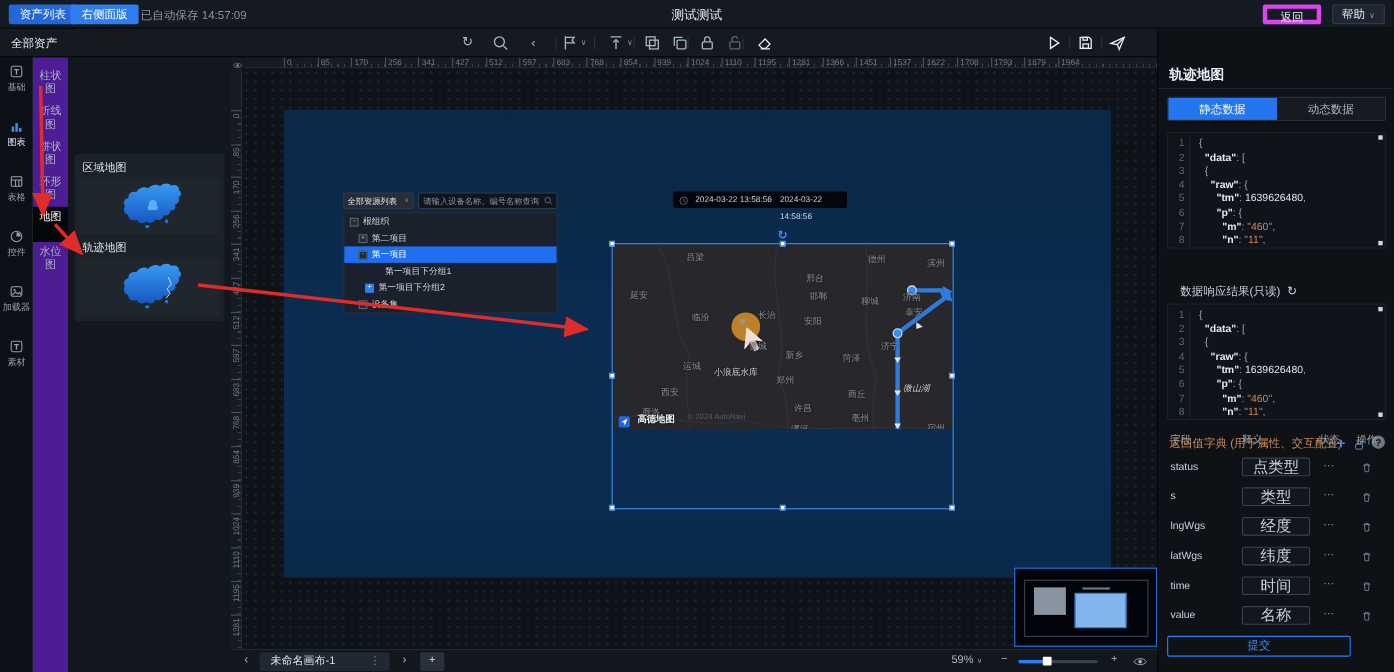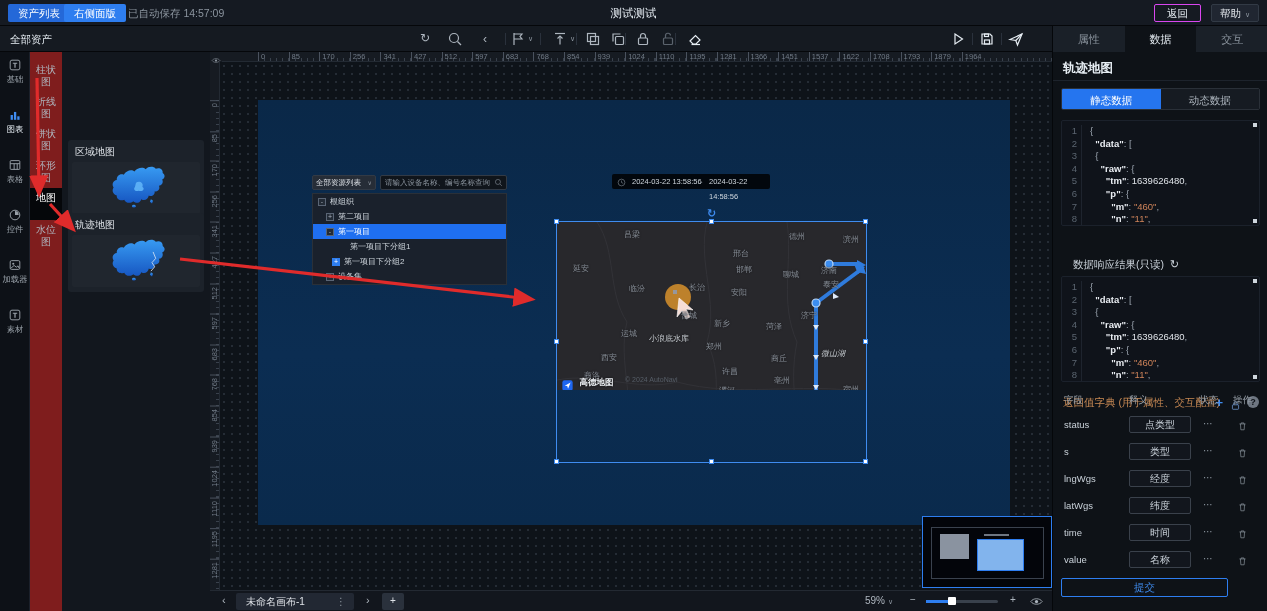--- a/index.html
+++ b/index.html
@@ -5,21 +5,21 @@
   html,body{margin:0;padding:0;background:#07090d;}
   *{box-sizing:border-box;font-family:"Liberation Sans","DejaVu Sans",sans-serif;}
   #app{position:relative;width:1267px;height:611px;background:#0d1117;overflow:hidden;color:#c9d1d9;}
   
   #topbar{position:absolute;left:0;top:0;width:1267px;height:26px;background:#151a22;border-bottom:1px solid #05070a;z-index:20;}
   .tb-btn{position:absolute;top:4px;height:18px;padding:0 10px;border-radius:2px;font-size:10.5px;line-height:18px;color:#fff;cursor:pointer;}
   #btn-assets{left:8px;background:#2468d8;}
   #btn-rightpanel{left:64px;background:#2e7ef0;}
   #autosave{position:absolute;left:128px;top:7px;font-size:10.5px;color:#8b949e;}
   #page-title{position:absolute;left:0;top:6px;width:1267px;text-align:center;font-size:11.5px;color:#e6edf3;pointer-events:none;}
-  #btn-back{position:absolute;right:66px;top:4px;height:18px;padding:0 12px;border:1px solid #d946ef;border-radius:2px;font-size:10.5px;line-height:16px;color:#e6edf3;}
+  #btn-back{position:absolute;right:66px;top:4px;height:18px;padding:0 12px;border:4px solid #d946ef;border-radius:2px;font-size:10.5px;line-height:16px;color:#e6edf3;}
   #btn-help{position:absolute;right:8px;top:4px;height:18px;padding:0 8px;background:#202631;border:1px solid #323a45;border-radius:2px;font-size:10.5px;line-height:16px;color:#dfe3e8;}
   #btn-help .chev{font-size:7px;color:#8b949e;margin-left:4px;}
   
   #toolbar{position:absolute;left:0;top:26px;width:1052px;height:26px;background:#151a21;border-bottom:1px solid #05070a;z-index:15;}
   #panel-title{position:absolute;left:10px;top:7px;font-size:10.5px;color:#e6edf3;}
   .tool-ic{position:absolute;top:5px;width:16px;height:16px;color:#aeb6bf;cursor:pointer;}
   .tool-ic svg{width:16px;height:16px;stroke-width:1.2;}
   .tool-ic.dim{color:#5b636d;}
   .tool-ic.bright{color:#e6edf3;}
   .tool-sep{position:absolute;top:7px;width:1px;height:12px;background:#2a313c;}
@@ -27,21 +27,21 @@
   #asset-collapse{position:absolute;left:483px;top:6px;font-size:12px;color:#aeb6bf;cursor:pointer;}
   #asset-refresh{position:absolute;left:420px;top:5px;font-size:12px;color:#aeb6bf;cursor:pointer;}
   
   #rail{position:absolute;left:0;top:52px;width:30px;height:559px;background:#0d1117;border-right:1px solid #1b212b;}
   .rail-item{position:relative;width:30px;height:44px;text-align:center;color:#98a0a8;cursor:pointer;}
   .rail-item .ric{display:block;margin:6px auto 1px;width:14px;height:14px;}
   .rail-item .ric svg{width:14px;height:14px;stroke-width:1.1;}
   .rail-item .rlab{font-size:9px;display:block;transform:scale(.92);}
   .rail-item.active{color:#3f8cf0;}
   .rail-item.active .rlab{color:#e6edf3;}
-  #cats{position:absolute;left:30px;top:52px;width:32px;height:559px;background:#7f1d1d;}
+  #cats{position:absolute;left:30px;top:52px;width:32px;height:559px;background:#4c1d95;}
   .cat-item{position:relative;width:32px;height:32px;font-size:10px;color:#aeb6bf;text-align:center;line-height:12px;padding-top:4px;cursor:pointer;}
   .cat-item span{display:inline-block;width:22px;}
   .cat-item.active{background:#05070a;color:#ffffff;}
   #cards{position:absolute;left:62px;top:52px;width:148px;height:559px;background:#12171e;}
   .card{position:absolute;left:6px;width:136px;background:#1c222a;border-radius:3px;cursor:pointer;}
   .card .card-title{font-size:10px;color:#dfe3e8;padding:5px 7px 3px;}
   .card .card-img{margin:0 4px 5px;height:52px;background:#20262e;border-radius:2px;display:flex;align-items:center;justify-content:center;}
   .card .card-img svg{width:96px;height:48px;}
   
   #ruler-corner{position:absolute;left:210px;top:52px;width:12px;height:10px;background:#161b22;color:#8b949e;z-index:6;}
@@ -129,21 +129,21 @@
   .scrollsq{position:absolute;right:2px;width:4px;height:4px;background:#cfd6dd;}
   #rp-resp{position:absolute;left:20px;top:232px;font-size:10.5px;color:#c9d1d9;}
   #rp-resp .rfr{margin-left:6px;color:#c9d1d9;font-size:11px;}
   #rp-dict{position:absolute;left:10px;top:370px;font-size:10.5px;color:#c98a54;}
   #dict-add{position:absolute;right:44px;top:369px;color:#3f8cf0;font-size:13px;font-weight:bold;cursor:pointer;}
   #dict-lock{position:absolute;right:26px;top:371px;width:11px;height:11px;color:#7aa7e8;cursor:pointer;}
   #dict-lock svg{width:11px;height:11px;}
   #dict-help{position:absolute;right:8px;top:370px;width:12px;height:12px;background:#6e7681;color:#0d1117;border-radius:50%;font-size:9px;text-align:center;line-height:12px;font-weight:bold;cursor:pointer;}
   .th{position:absolute;font-size:9.5px;color:#99a1aa;}
   .tr-field{position:absolute;left:11px;font-size:9.5px;color:#c9d1d9;}
-  .tr-input{position:absolute;left:76px;width:62px;height:17px;background:#12161d;border:1px solid #3a414b;border-radius:2px;color:#c9d1d9;font-size:10px;text-align:center;line-height:15px;}
+  .tr-input{position:absolute;left:76px;width:62px;height:17px;background:#12161d;border:1px solid #3a414b;border-radius:2px;color:#c9d1d9;font-size:14px;text-align:center;line-height:15px;}
   .tr-menu{position:absolute;left:150px;color:#8b949e;font-size:10px;cursor:pointer;}
   .tr-trash{position:absolute;left:184px;width:11px;height:12px;color:#8b949e;cursor:pointer;}
   .tr-trash svg{width:11px;height:12px;}
   #rp-submit{position:absolute;left:8px;top:552px;width:167px;height:19px;border:1px solid #2e7ef0;border-radius:2px;color:#3f8cf0;font-size:10.5px;text-align:center;line-height:17px;cursor:pointer;}
   
   #annotations{position:absolute;left:0;top:0;z-index:50;pointer-events:none;}
 </style>
 </head>
 <body>
 
@@ -535,25 +535,20 @@
         <div class="knob"></div>
       </div>
     <span id="bb-plus">+</span>
     <span id="bb-eye"><svg viewBox="0 0 16 16" fill="none" stroke="currentColor">
           <path d="M1,8 C4,3.5 12,3.5 15,8 C12,12.5 4,12.5 1,8 Z"></path>
           <circle cx="8" cy="8" r="2" fill="currentColor" stroke="none"></circle>
         </svg></span>
   </div>
 
   <aside id="right-panel">
-    <div id="rp-tabs">
-        <div class="rp-tab">属性</div>
-        <div class="rp-tab active">数据</div>
-        <div class="rp-tab">交互</div>
-      </div>
     <div id="rp-title">轨迹地图</div>
     <div id="rp-divider"></div>
     <div id="rp-toggle">
       <div class="rp-tog on">静态数据</div>
       <div class="rp-tog off">动态数据</div>
     </div>
     <div id="code1" class="codeblock" style="top:94px">
       <div class="scrollsq" style="top:2px"></div>
       <div class="scrollsq" style="bottom:2px"></div>
     <div style="padding: 4px 0px;">

